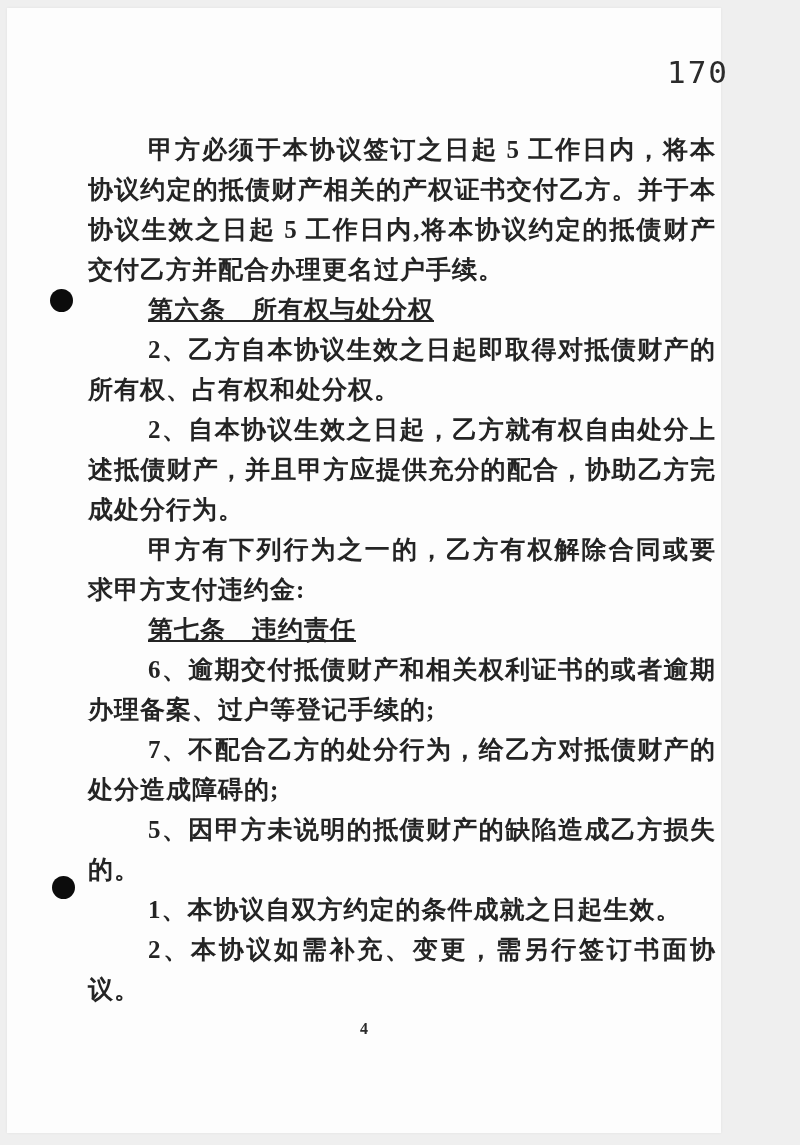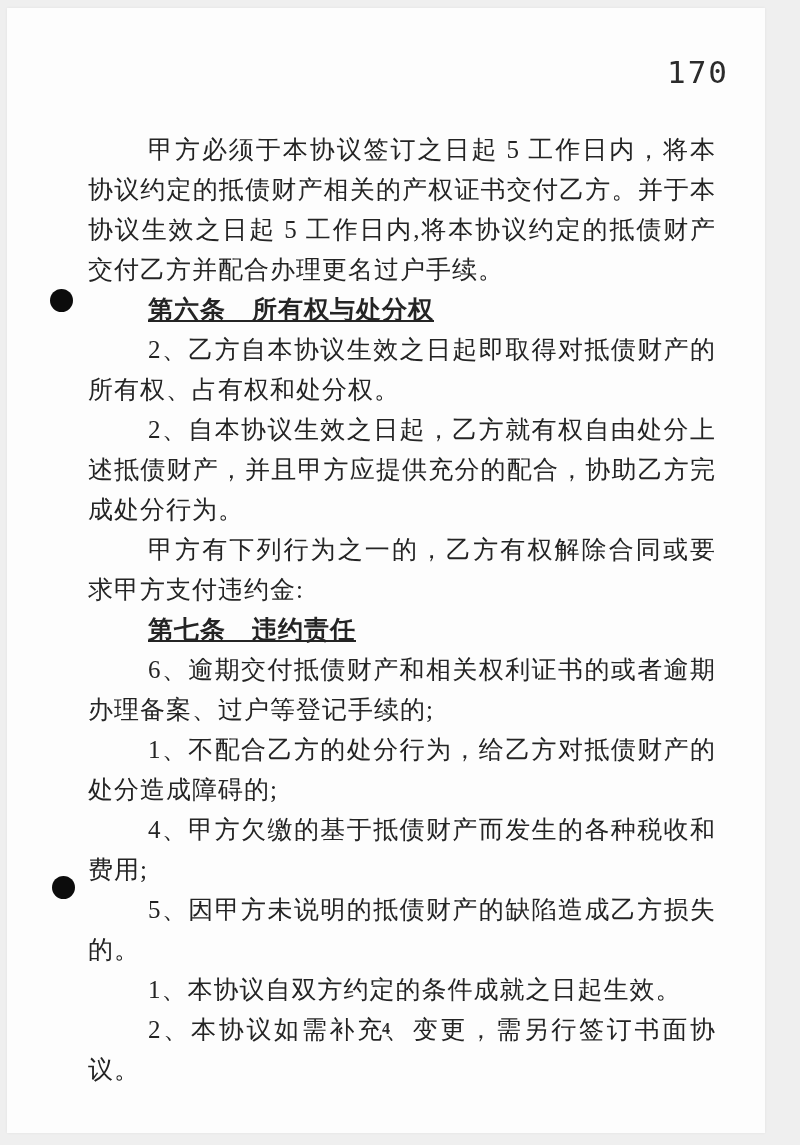--- a/index.html
+++ b/index.html
@@ -15,21 +15,20 @@
     overflow: hidden;
   }
   .scan-page {
     position: absolute;
     left: 7px;
     top: 8px;
     width: 714px;
     height: 1125px;
     background: var(--paper, #fdfdfd);
     box-shadow: 0 0 3px rgba(0,0,0,0.06);
-    padding-left: 44px;
   }
   .stamp-number {
     position: absolute;
     top: 46px;
     left: 660px;
     font-family: "DejaVu Sans Mono", "Liberation Mono", monospace;
     font-size: 31px;
     letter-spacing: 2px;
     color: #2b2b2b;
     font-weight: 500;
@@ -41,20 +40,21 @@
     width: 628px;
     font-size: 25px;
     line-height: 40px;
     color: var(--ink, #242424);
     text-align: justify;
     letter-spacing: 1px;
   }
   .para {
     margin: 0;
     text-indent: 2.4em;
+    font-weight: bold;
   }
   .para.heading {
     font-weight: bold;
     text-decoration: underline;
   }
   .punch-hole {
     position: absolute;
     width: 23px;
     height: 23px;
     border-radius: 50%;
@@ -86,22 +86,21 @@
   <div class="punch-hole bottom"></div>
 
   <div class="doc-content">
       <p class="para">甲方必须于本协议签订之日起 5 工作日内，将本协议约定的抵债财产相关的产权证书交付乙方。并于本协议生效之日起 5 工作日内,将本协议约定的抵债财产交付乙方并配合办理更名过户手续。</p>
       <p class="para heading">第六条　所有权与处分权</p>
       <p class="para">2、乙方自本协议生效之日起即取得对抵债财产的所有权、占有权和处分权。</p>
       <p class="para">2、自本协议生效之日起，乙方就有权自由处分上述抵债财产，并且甲方应提供充分的配合，协助乙方完成处分行为。</p>
       <p class="para">甲方有下列行为之一的，乙方有权解除合同或要求甲方支付违约金:</p>
       <p class="para heading">第七条　违约责任</p>
       <p class="para">6、逾期交付抵债财产和相关权利证书的或者逾期办理备案、过户等登记手续的;</p>
-      <p class="para">1、不配合乙方的处分行为，给乙方对抵债财产的处分造成障碍的;</p>
-      <p class="para">4、甲方欠缴的基于抵债财产而发生的各种税收和费用;</p>
+      <p class="para">7、不配合乙方的处分行为，给乙方对抵债财产的处分造成障碍的;</p>
       <p class="para">5、因甲方未说明的抵债财产的缺陷造成乙方损失的。</p>
       <p class="para">1、本协议自双方约定的条件成就之日起生效。</p>
       <p class="para">2、本协议如需补充、变更，需另行签订书面协议。</p>
     </div>
 
   <div class="footer-page-number">4</div>
 
 </div>
 
 </body></html>

